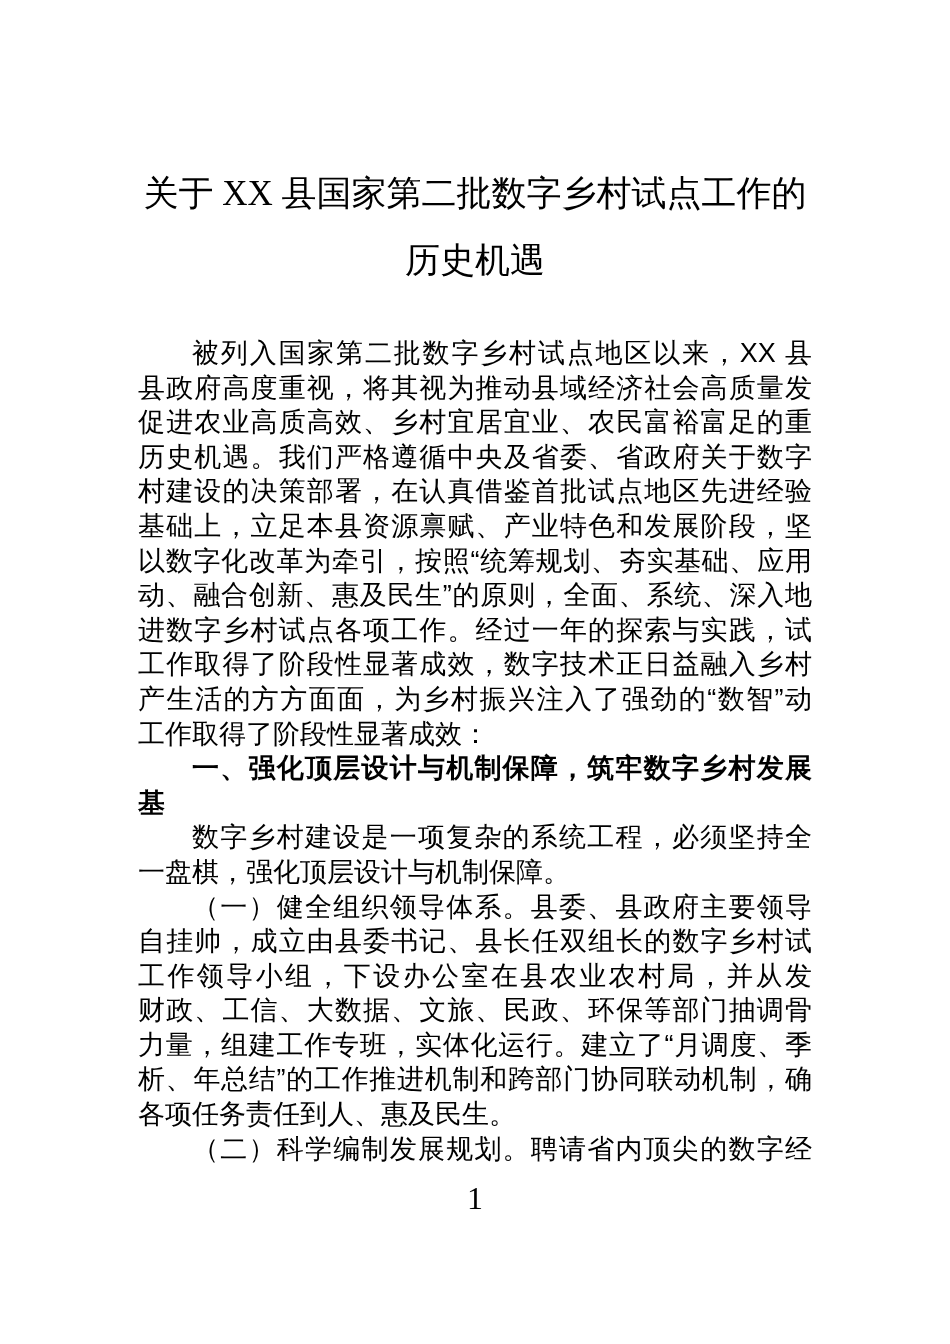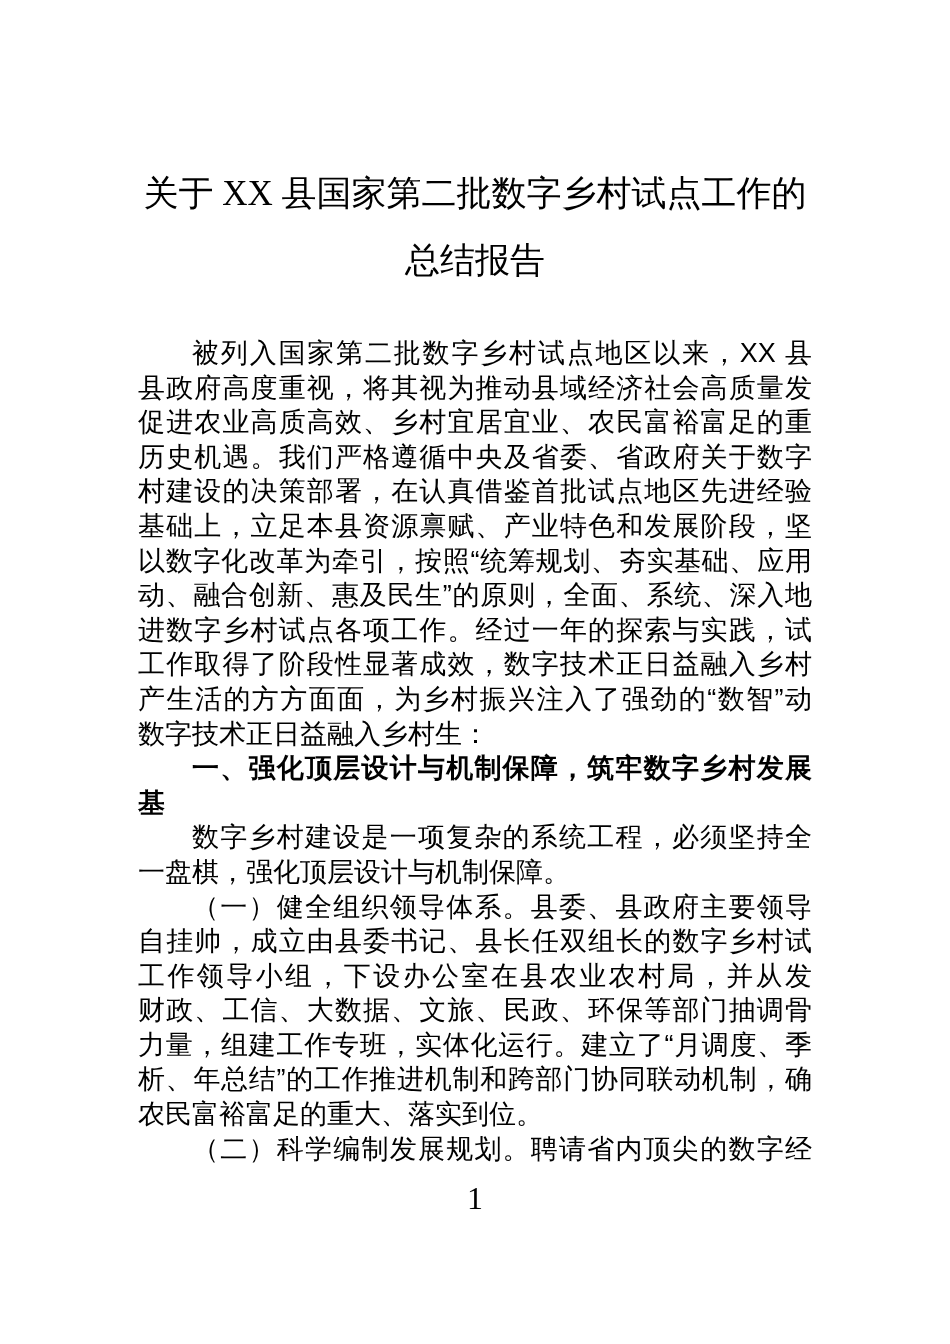--- a/index.html
+++ b/index.html
@@ -65,45 +65,45 @@
     color: #000000;
   }
 </style>
 </head>
 <body>
 
 <div class="page">
 
   <div class="title-block">
     <div>关于 XX 县国家第二批数字乡村试点工作的</div>
-    <div>总结报告</div>
+    <div>历史机遇</div>
   </div>
 
   <div class="body-block">
       <div class="line indent">被列入国家第二批数字乡村试点地区以来，XX 县委、</div>
       <div class="line">县政府高度重视，将其视为推动县域经济社会高质量发展</div>
       <div class="line">促进农业高质高效、乡村宜居宜业、农民富裕富足的重大</div>
       <div class="line">历史机遇。我们严格遵循中央及省委、省政府关于数字乡</div>
       <div class="line">村建设的决策部署，在认真借鉴首批试点地区先进经验的</div>
       <div class="line">基础上，立足本县资源禀赋、产业特色和发展阶段，坚持</div>
       <div class="line">以数字化改革为牵引，按照“统筹规划、夯实基础、应用驱</div>
       <div class="line">动、融合创新、惠及民生”的原则，全面、系统、深入地推</div>
       <div class="line">进数字乡村试点各项工作。经过一年的探索与实践，试点</div>
       <div class="line">工作取得了阶段性显著成效，数字技术正日益融入乡村生</div>
       <div class="line">产生活的方方面面，为乡村振兴注入了强劲的“数智”动能。</div>
-      <div class="line nofill">数字技术正日益融入乡村生：</div>
+      <div class="line nofill">工作取得了阶段性显著成效：</div>
       <div class="line indent bold">一、强化顶层设计与机制保障，筑牢数字乡村发展根</div>
       <div class="line bold nofill">基</div>
       <div class="line indent">数字乡村建设是一项复杂的系统工程，必须坚持全县</div>
       <div class="line nofill">一盘棋，强化顶层设计与机制保障。</div>
       <div class="line indent">（一）健全组织领导体系。县委、县政府主要领导亲</div>
       <div class="line">自挂帅，成立由县委书记、县长任双组长的数字乡村试点</div>
       <div class="line">工作领导小组，下设办公室在县农业农村局，并从发改、</div>
       <div class="line">财政、工信、大数据、文旅、民政、环保等部门抽调骨干</div>
       <div class="line">力量，组建工作专班，实体化运行。建立了“月调度、季分</div>
       <div class="line">析、年总结”的工作推进机制和跨部门协同联动机制，确保</div>
-      <div class="line nofill">农民富裕富足的重大、落实到位。</div>
+      <div class="line nofill">各项任务责任到人、惠及民生。</div>
       <div class="line indent">（二）科学编制发展规划。聘请省内顶尖的数字经济</div>
     </div>
 
   <div class="page-number">1</div>
 
 </div>
 
 </body></html>

